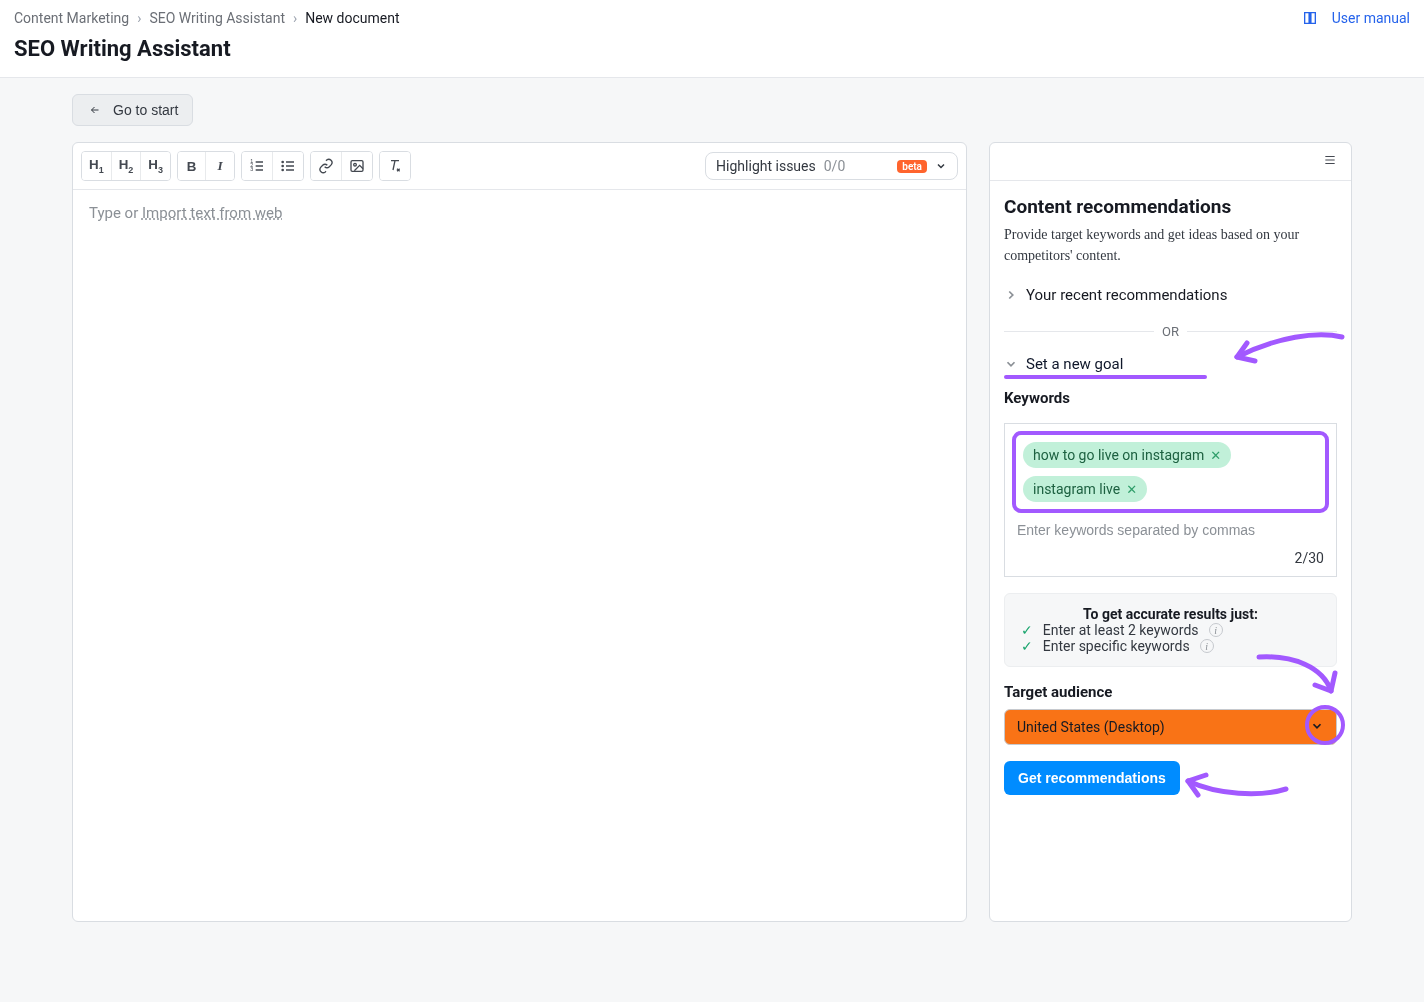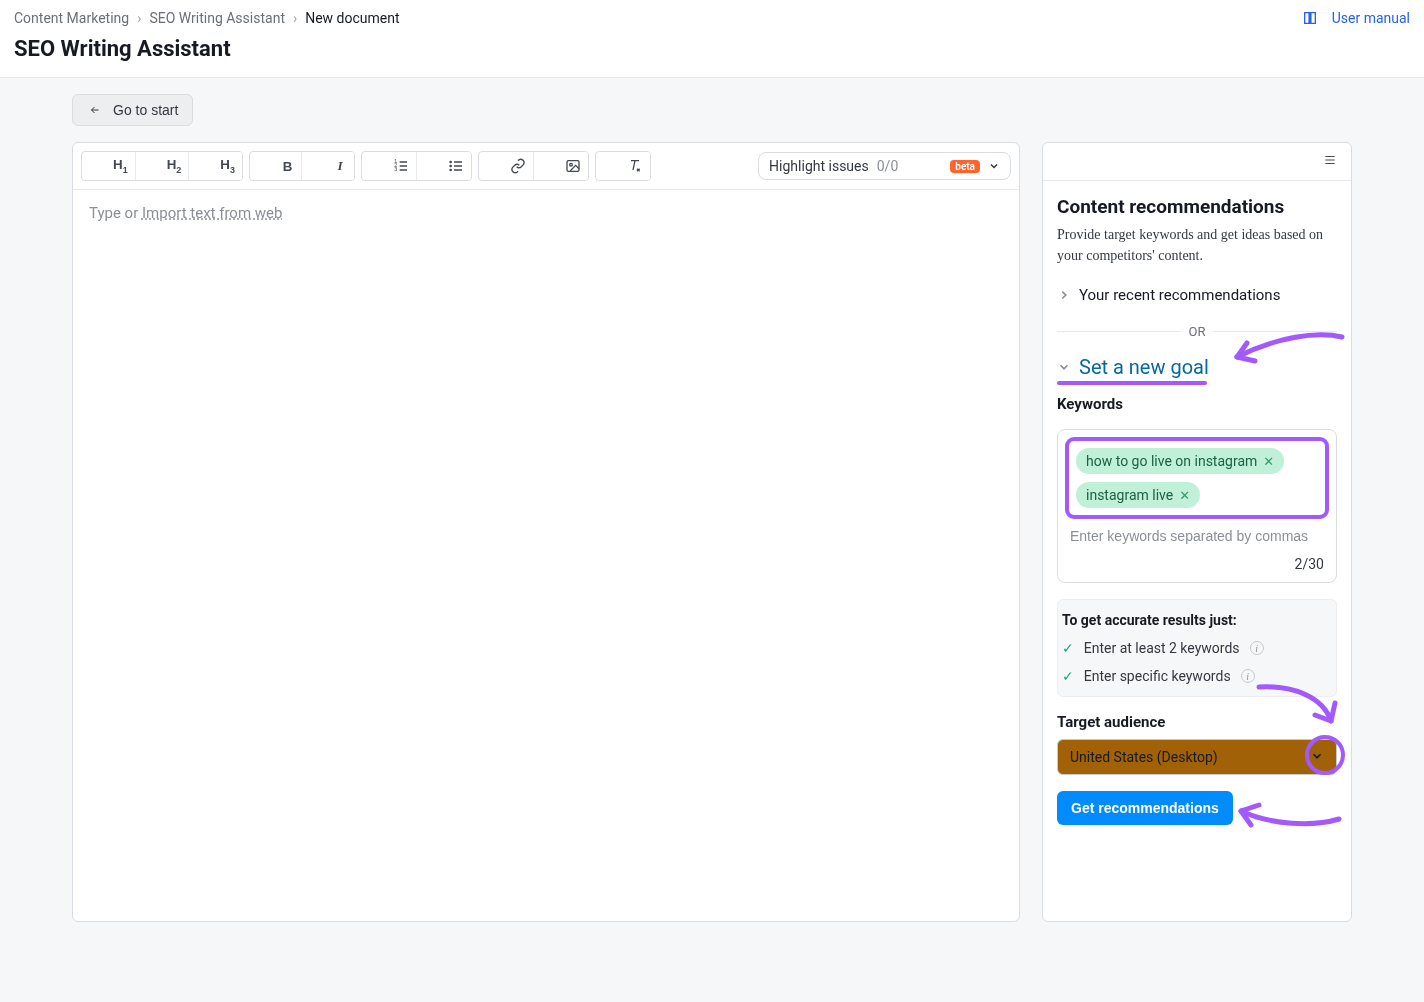--- a/index.html
+++ b/index.html
@@ -97,21 +97,20 @@
     border: none;
     padding: 5px 7px;
     cursor: pointer;
     display: flex;
     align-items: center;
     justify-content: center;
     color: #444951;
     border-right: 1px solid #e8eaec;
     min-width: 28px;
     height: 28px;
-    margin-left: 24px;
   }
   .btn-group .tb-btn:last-child { border-right: none; }
   .hl-btn {
     border: 1px solid #d9dde2;
     border-radius: 8px;
     background: #fff;
     padding: 5px 10px;
     display: flex;
     align-items: center;
     gap: 8px;
@@ -133,21 +132,21 @@
     color: #8b9096;
     font-size: 15px;
   }
   .import-link {
     color: #8b9096;
     text-decoration: underline dotted;
     cursor: pointer;
     margin-top: 36px;
   }
   .side-pane {
-    width: 310px;
+    width: 363px;
     background: #fff;
     border: 1px solid #d9dde2;
     border-radius: 6px;
     display: flex;
     flex-direction: column;
   }
   .panel-top {
     display: flex;
     justify-content: flex-end;
     padding: 10px 12px;
@@ -190,22 +189,22 @@
   .divider-or::before, .divider-or::after {
     content: "";
     flex: 1;
     height: 1px;
     background: #e5e7eb;
   }
   .goal-row {
     display: flex;
     align-items: center;
     gap: 8px;
-    color: #0369a1;
-    font-size: 20px;
+    color: #0f172a;
+    font-size: 15px;
     cursor: pointer;
     position: relative;
   }
   .annotate-underline {
     position: absolute;
     left: 0;
     right: 130px;
     bottom: -6px;
     height: 4px;
     background: #a259ff;
@@ -217,21 +216,21 @@
     top: -26px;
     color: #a259ff;
     pointer-events: none;
   }
   .section-label {
     font-weight: 700;
     font-size: 15px;
   }
   .kw-box {
     border: 1px solid #d9dde2;
-    border-radius: 8px;
+    border-radius: 0;
     padding: 10px;
     display: flex;
     flex-direction: column;
     gap: 8px;
   }
   .kw-highlight {
     outline: 4px solid #a259ff;
     outline-offset: -1px;
     border-radius: 6px;
     padding: 8px;
@@ -261,24 +260,25 @@
   .kw-count {
     text-align: right;
     color: #333840;
     font-size: 14px;
     padding-right: 2px;
   }
   .tips-box {
     background: #f6f7f8;
     border: 1px solid #eceef0;
     border-radius: 6px;
-    padding: 12px 4px;
+    padding: 12px 16px;
     display: flex;
     flex-direction: column;
-    gap: 12px;
+    gap: 0;
+    text-align: center;
   }
   .tips-title { font-weight: 700; }
   .tip-row { display: flex; align-items: center; gap: 10px; color: #333840; }
   .check { color: #1aa56e; }
   .info-i {
     width: 14px; height: 14px;
     display: inline-flex;
     align-items: center; justify-content: center;
     border: 1px solid #c6c9ce;
     color: #8b9096;
@@ -289,21 +289,21 @@
   }
   .audience-wrap { position: relative; }
   .select-box {
     border: 1px solid #c6c9ce;
     border-radius: 6px;
     padding: 9px 12px;
     display: flex;
     justify-content: space-between;
     align-items: flex-start;
     cursor: pointer;
-    background: #a16207;
+    background: #f97316;
   }
   .annotate-circle {
     position: absolute;
     right: -8px;
     top: 22px;
     width: 40px;
     height: 40px;
     border: 4px solid #a259ff;
     border-radius: 50%;
     pointer-events: none;

